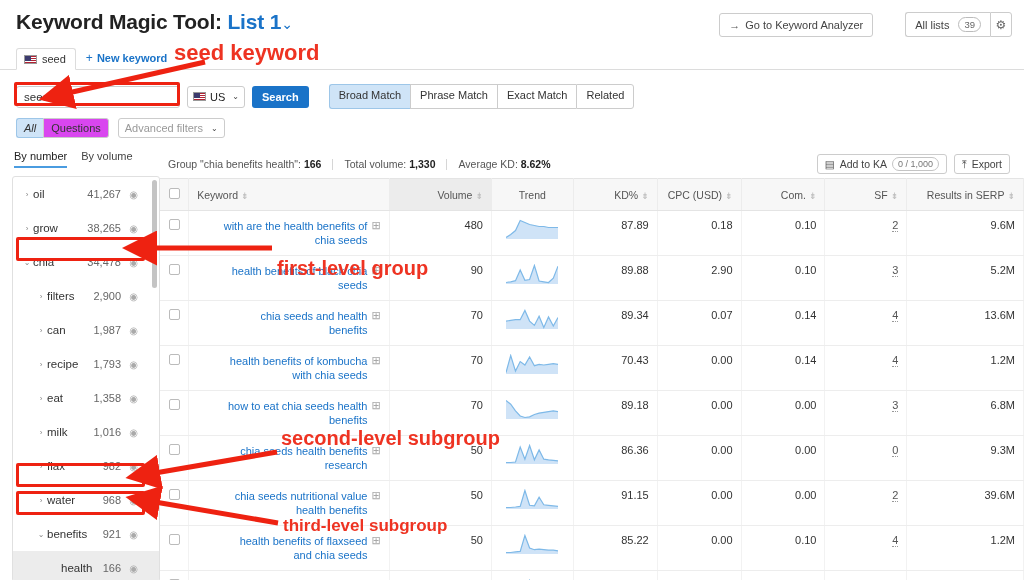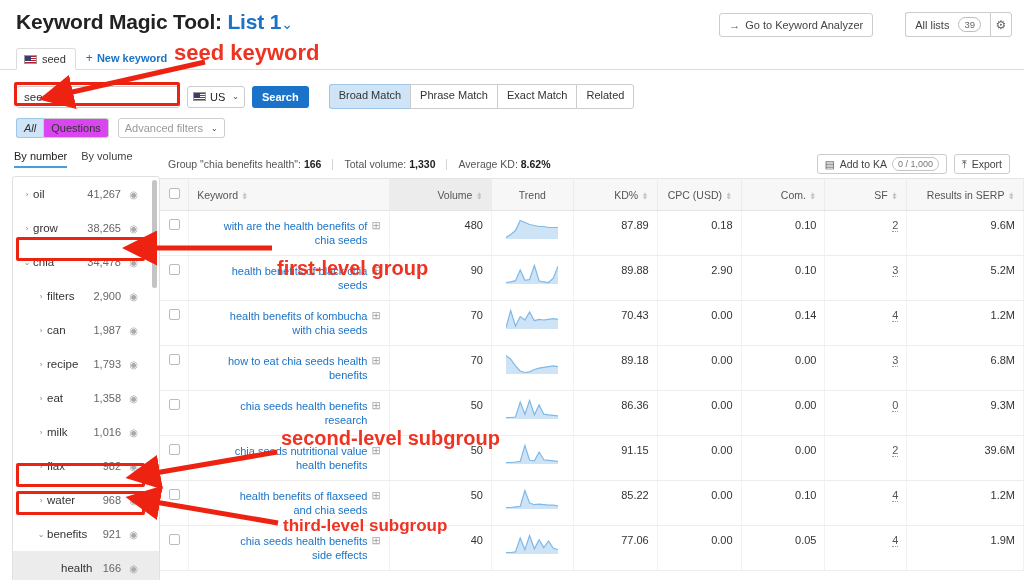--- a/index.html
+++ b/index.html
@@ -437,20 +437,36 @@
               </svg>
             </td>
             <td>89.88</td>
             <td>2.90</td>
             <td>0.10</td>
             <td class="sf"><span>3</span></td>
             <td class="serp">5.2M</td>
           </tr>
           <tr>
             <td class="center"><span class="chk"></span></td>
+            <td class="kwcell"><a>chia seeds and health benefits</a><span class="kw-ico">⊞</span></td>
+            <td>70</td>
+            <td class="center spark">
+              <svg width="52" height="20" viewBox="0 0 52 20">
+                <polygon points="0,20 0.0,12.1 4.7,11.4 9.5,10.7 14.2,10.7 18.9,1.5 23.6,12.1 28.4,16.4 33.1,7.2 37.8,18.5 42.5,7.9 47.3,17.1 52.0,8.6 52,20" fill="#cfe3f7"></polygon>
+                <polyline points="0.0,12.1 4.7,11.4 9.5,10.7 14.2,10.7 18.9,1.5 23.6,12.1 28.4,16.4 33.1,7.2 37.8,18.5 42.5,7.9 47.3,17.1 52.0,8.6" fill="none" stroke="#7eb9e8" stroke-width="1.2"></polyline>
+              </svg>
+            </td>
+            <td>89.34</td>
+            <td>0.07</td>
+            <td>0.14</td>
+            <td class="sf"><span>4</span></td>
+            <td class="serp">13.6M</td>
+          </tr>
+          <tr>
+            <td class="center"><span class="chk"></span></td>
             <td class="kwcell"><a>health benefits of kombucha with chia seeds</a><span class="kw-ico">⊞</span></td>
             <td>70</td>
             <td class="center spark">
               <svg width="52" height="20" viewBox="0 0 52 20">
                 <polygon points="0,20 0.0,18.5 4.7,1.5 9.5,17.1 14.2,7.6 18.9,11.0 23.6,2.9 28.4,11.7 33.1,10.3 37.8,11.0 42.5,10.3 47.3,9.7 52.0,10.3 52,20" fill="#cfe3f7"></polygon>
                 <polyline points="0.0,18.5 4.7,1.5 9.5,17.1 14.2,7.6 18.9,11.0 23.6,2.9 28.4,11.7 33.1,10.3 37.8,11.0 42.5,10.3 47.3,9.7 52.0,10.3" fill="none" stroke="#7eb9e8" stroke-width="1.2"></polyline>
               </svg>
             </td>
             <td>70.43</td>
             <td>0.00</td>

